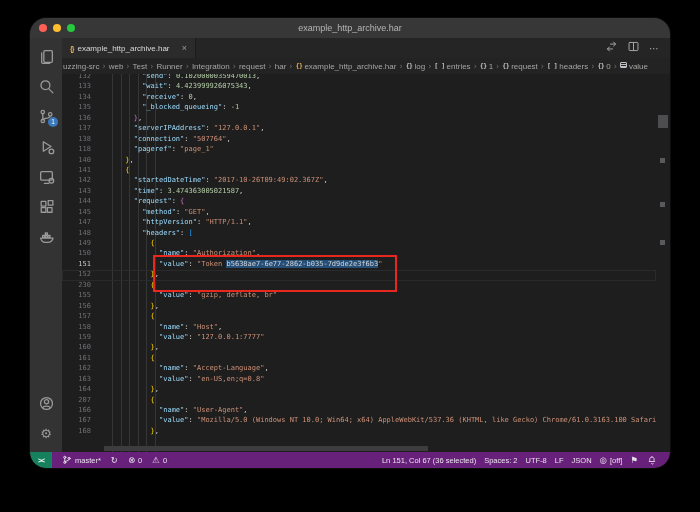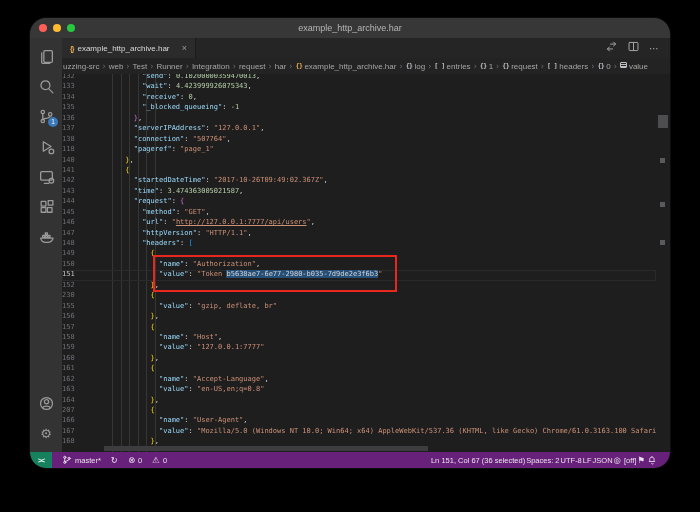--- a/index.html
+++ b/index.html
@@ -42,37 +42,37 @@
   .bc-ico{font-size:6.5px;font-weight:bold;color:#bdc1c6;letter-spacing:-0.5px;font-family:"DejaVu Sans Mono",monospace;}
   .bc-ico.file{color:#e8ab53;}
   .bc-box{display:inline-block;width:7px;height:6px;border:1px solid #bdc1c6;border-radius:1px;box-sizing:border-box;
           background:linear-gradient(#232323 0 1px,#bdc1c6 1px 2px,#232323 2px 3px,#bdc1c6 3px 4px,#232323 4px);}
   
   .editor{position:relative;flex:1;background:#1e1e1e;overflow:hidden;}
   .guides{position:absolute;top:0;bottom:0;left:0;right:0;pointer-events:none;}
   .guide{position:absolute;top:0;bottom:0;width:1px;background:#363636;}
   .code-scroll{position:absolute;top:-3px;left:0;right:14px;}
   .code-line{display:flex;height:10.45px;line-height:10.45px;font-family:"DejaVu Sans Mono",monospace;font-size:7px;}
-  .ln{width:38px;flex:none;text-align:left;padding-right:9px;box-sizing:border-box;color:#6e7075;cursor:pointer;}
+  .ln{width:38px;flex:none;text-align:right;padding-right:9px;box-sizing:border-box;color:#6e7075;cursor:pointer;}
   .ln.active{color:#c6c6c6;}
   .toks{white-space:pre;flex:none;color:#d4d4d4;}
   .tok.k{color:#9cdcfe}.tok.s{color:#ce9178}.tok.n{color:#b5cea8}.tok.p{color:#d4d4d4}
   .tok.b1{color:#ffd700}.tok.b2{color:#da70d6}.tok.b3{color:#179fff}
   .tok.lnk{color:#ce9178;text-decoration:underline;}
   .tok.sel{background:#264f78;}
   .line-highlight{position:absolute;left:0;right:14px;height:11px;border:1px solid #2a2a2a;box-sizing:border-box;pointer-events:none;}
   .annotation-box{position:absolute;border:2px solid #e8281e;pointer-events:none;z-index:6;}
   .vscrollbar{position:absolute;right:1px;top:0;bottom:0;width:12px;}
   .vthumb{position:absolute;left:1px;width:10px;background:#4d4d50;cursor:pointer;}
   .ruler-mark{position:absolute;width:5px;height:5px;background:#5a5a5e;left:3px;}
   .hscrollbar{position:absolute;left:42px;bottom:1px;height:5px;background:#3d3d3f;cursor:pointer;}
   
   .statusbar{height:16px;background:#68217a;display:flex;align-items:flex-end;color:#e9e3ec;font-size:7.5px;}
   .sb-left{display:flex;align-items:center;gap:10px;height:100%;}
-  .sb-right{margin-left:auto;display:flex;align-items:center;gap:1px;padding-right:13px;height:100%;}
+  .sb-right{margin-left:auto;display:flex;align-items:center;gap:8px;padding-right:13px;height:100%;}
   .sb-item{display:inline-flex;align-items:center;gap:3px;cursor:pointer;height:100%;}
   .sb-item .ic{font-size:8.5px;line-height:1;font-family:"DejaVu Sans",sans-serif;}
   .sb-remote{width:22px;height:100%;background:#16825d;display:flex;align-items:center;justify-content:center;
              font-size:7px;font-weight:bold;letter-spacing:-1px;color:#fff;cursor:pointer;}
   .sb-item svg{display:block;}
 </style>
 </head>
 <body>
 
 <div id="stage">
@@ -330,42 +330,38 @@
               </div>
               <div class="code-line">
                 <span class="ln">144</span>
                 <span class="toks"><span class="tok ws">        </span><span class="tok k">"request"</span><span class="tok p">: </span><span class="tok b2">{</span></span>
               </div>
               <div class="code-line">
                 <span class="ln">145</span>
                 <span class="toks"><span class="tok ws">          </span><span class="tok k">"method"</span><span class="tok p">: </span><span class="tok s">"GET"</span><span class="tok p">,</span></span>
               </div>
               <div class="code-line">
-                <span class="ln">146</span>
-                <span class="toks"><span class="tok ws">          </span><span class="tok k">"url"</span><span class="tok p">: </span><span class="tok s">"</span><span class="tok lnk">http://127.0.0.1:7777/api/users</span><span class="tok s">"</span><span class="tok p">,</span></span>
-              </div>
-              <div class="code-line">
                 <span class="ln">147</span>
                 <span class="toks"><span class="tok ws">          </span><span class="tok k">"httpVersion"</span><span class="tok p">: </span><span class="tok s">"HTTP/1.1"</span><span class="tok p">,</span></span>
               </div>
               <div class="code-line">
                 <span class="ln">148</span>
                 <span class="toks"><span class="tok ws">          </span><span class="tok k">"headers"</span><span class="tok p">: </span><span class="tok b3">[</span></span>
               </div>
               <div class="code-line">
                 <span class="ln">149</span>
                 <span class="toks"><span class="tok ws">            </span><span class="tok b1">{</span></span>
               </div>
               <div class="code-line">
                 <span class="ln">150</span>
                 <span class="toks"><span class="tok ws">              </span><span class="tok k">"name"</span><span class="tok p">: </span><span class="tok s">"Authorization"</span><span class="tok p">,</span></span>
               </div>
               <div class="code-line">
                 <span class="ln active">151</span>
-                <span class="toks"><span class="tok ws">              </span><span class="tok k">"value"</span><span class="tok p">: </span><span class="tok s">"Token </span><span class="tok sel">b5638ae7-6e77-2980-b035-7d9de2e3f6b3</span><span class="tok s">"</span></span>
+                <span class="toks"><span class="tok ws">              </span><span class="tok k">"value"</span><span class="tok p">: </span><span class="tok s">"Token </span><span class="tok sel">b5638ae7-6e77-2862-b035-7d9de2e3f6b3</span><span class="tok s">"</span></span>
               </div>
               <div class="code-line">
                 <span class="ln">152</span>
                 <span class="toks"><span class="tok ws">            </span><span class="tok b1">}</span><span class="tok p">,</span></span>
               </div>
               <div class="code-line">
                 <span class="ln">230</span>
                 <span class="toks"><span class="tok ws">            </span><span class="tok b1">{</span></span>
               </div>
               <div class="code-line">

